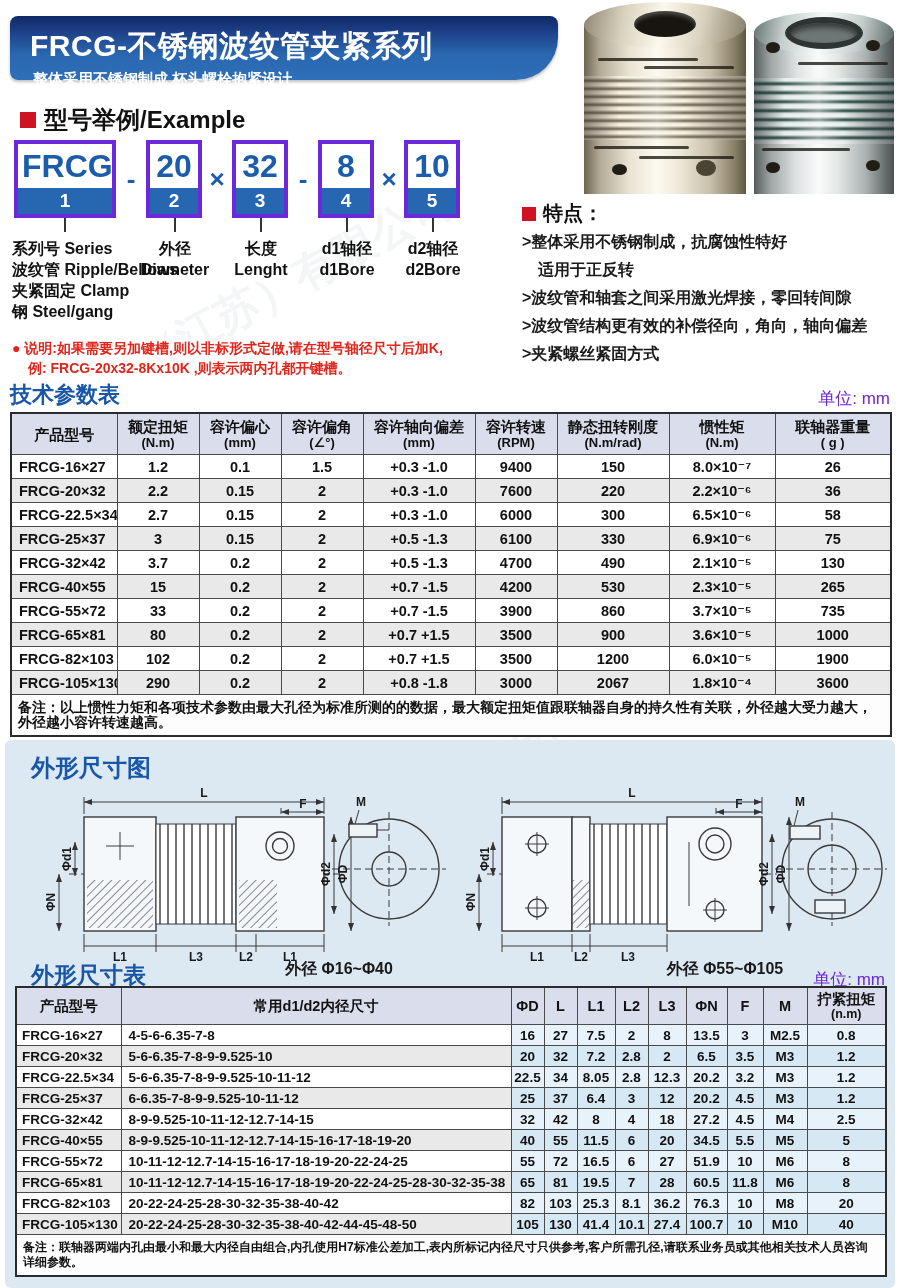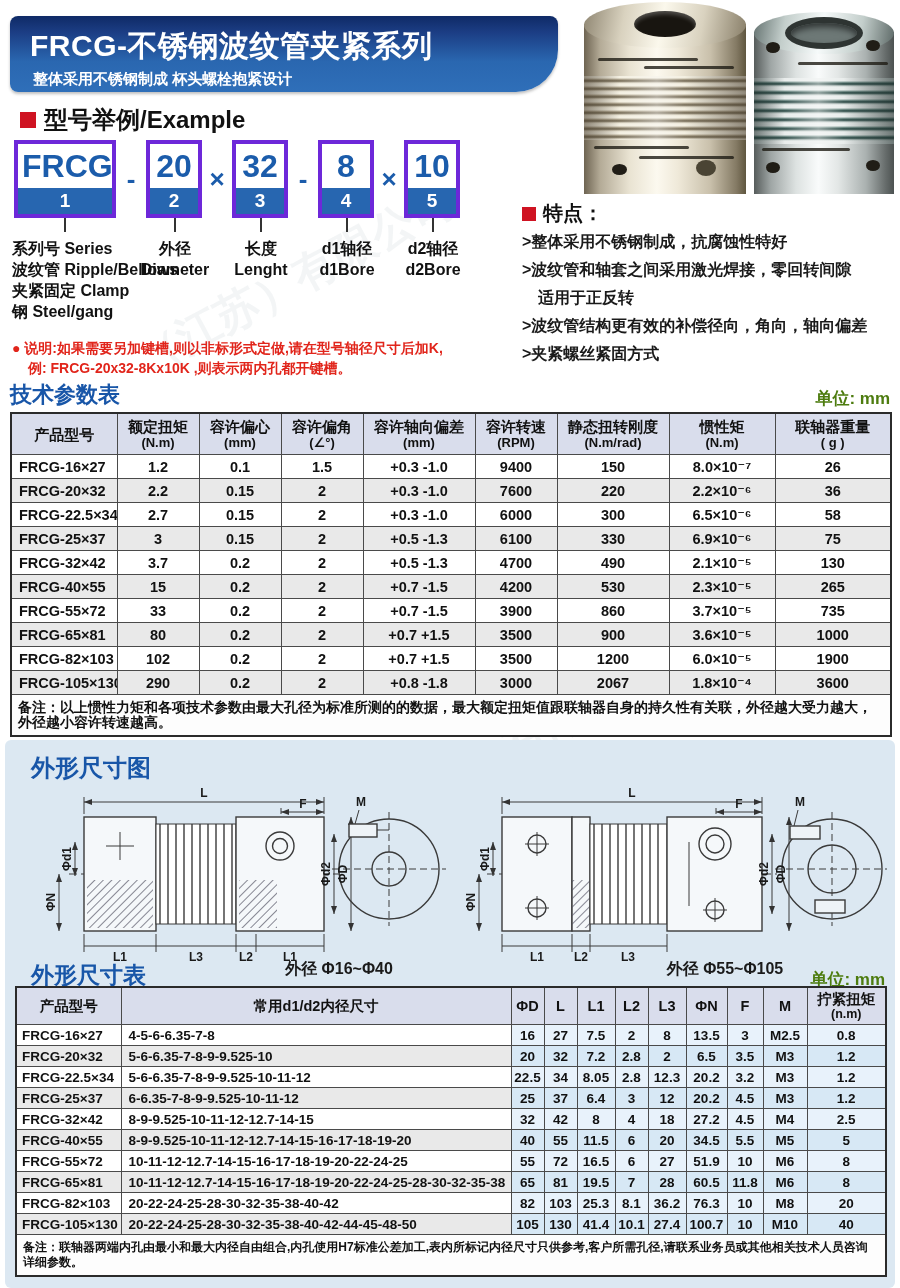--- a/index.html
+++ b/index.html
@@ -5,21 +5,21 @@
   * { margin:0; padding:0; box-sizing:border-box; }
   html,body { background:#ffffff; }
   body { font-family:"Liberation Sans","DejaVu Sans",sans-serif; }
   #page { position:relative; width:900px; height:1288px; background:#ffffff; overflow:hidden; }
 
   
   .wm { position:absolute; font-size:44px; font-weight:700; color:rgba(140,155,170,0.10);
         transform:rotate(-28deg); white-space:nowrap; pointer-events:none; }
 
   
-  .banner { position:absolute; left:10px; top:16px; width:548px; height:76px;
+  .banner { position:absolute; left:10px; top:16px; width:548px; height:64px;
             border-radius:8px 8px 42px 8px;
             background:linear-gradient(180deg,#0f2a66 0%,#1c3e85 22%,#2a67b0 60%,#2f6fb9 100%);
             box-shadow:0 2px 3px rgba(0,0,0,0.25); }
   .banner-title { color:#fff; font-size:30px; font-weight:700; padding:10px 0 0 20px; letter-spacing:0.5px; white-space:nowrap; }
   .banner-sub { color:#fff; font-size:15px; font-weight:700; padding:3px 0 0 23px; }
 
   
   .photos { position:absolute; left:582px; top:2px; width:314px; height:196px; }
   .cpl { position:absolute; }
   .cpl .topcap { position:absolute; left:0; width:100%; border-radius:50%; z-index:3; }
@@ -68,21 +68,21 @@
 
   
   .features { position:absolute; left:522px; top:200px; width:376px; }
   .features-title { display:flex; align-items:center; gap:7px; font-size:20px; font-weight:700; color:#111; }
   .features-title .redsq { width:14px; height:14px; }
   .feature-item { font-size:16px; font-weight:700; color:#1a1a1a; line-height:26px; margin-top:2px; }
 
   
   .tbl-caption { position:absolute; display:flex; justify-content:space-between; align-items:flex-end; }
   .blue-title { color:#1856a8; font-weight:700; }
-  .unit { color:#4d7c0f; font-size:17px; font-weight:700; }
+  .unit { color:#6d28d9; font-size:17px; font-weight:400; }
 
   
   table.spec { border-collapse:collapse; table-layout:fixed; background:#fff; }
   table.spec th, table.spec td { border:1px solid #4a4a4a; text-align:center; color:#111; overflow:hidden; white-space:nowrap; }
   table.spec { border:2px solid #2b2b2b; }
   table.spec thead th { background:#d9ddec; font-weight:700; padding:4px 1px; }
   table.spec thead .h1 { font-size:15px; line-height:17px; }
   table.spec thead .h2 { font-size:13px; line-height:15px; font-weight:700; }
   table.spec tbody td { font-weight:700; }
   table.spec tfoot td { text-align:left; font-size:14px; font-weight:700; padding:5px 6px; background:#fdfdfd; white-space:normal; line-height:15px; }
@@ -224,22 +224,22 @@
     <div class="l2">例: FRCG-20x32-8Kx10K ,则表示两内孔都开键槽。</div>
   </div>
 
   <div class="features">
     <div class="features-title">
       <span class="redsq"></span>
       <span>特点：</span>
     </div>
     <div>
         <div class="feature-item">&gt;整体采用不锈钢制成，抗腐蚀性特好</div>
+        <div class="feature-item">　适用于正反转</div>
         <div class="feature-item">&gt;波纹管和轴套之间采用激光焊接，零回转间隙</div>
-        <div class="feature-item">　适用于正反转</div>
         <div class="feature-item">&gt;波纹管结构更有效的补偿径向，角向，轴向偏差</div>
         <div class="feature-item">&gt;夹紧螺丝紧固方式</div>
       </div>
   </div>
 
   <div class="tbl-caption" style="left:10px; top:380px; width:880px;">
     <span class="blue-title" style="font-size:22px;">技术参数表</span>
     <span class="unit">单位: mm</span>
   </div>
 

